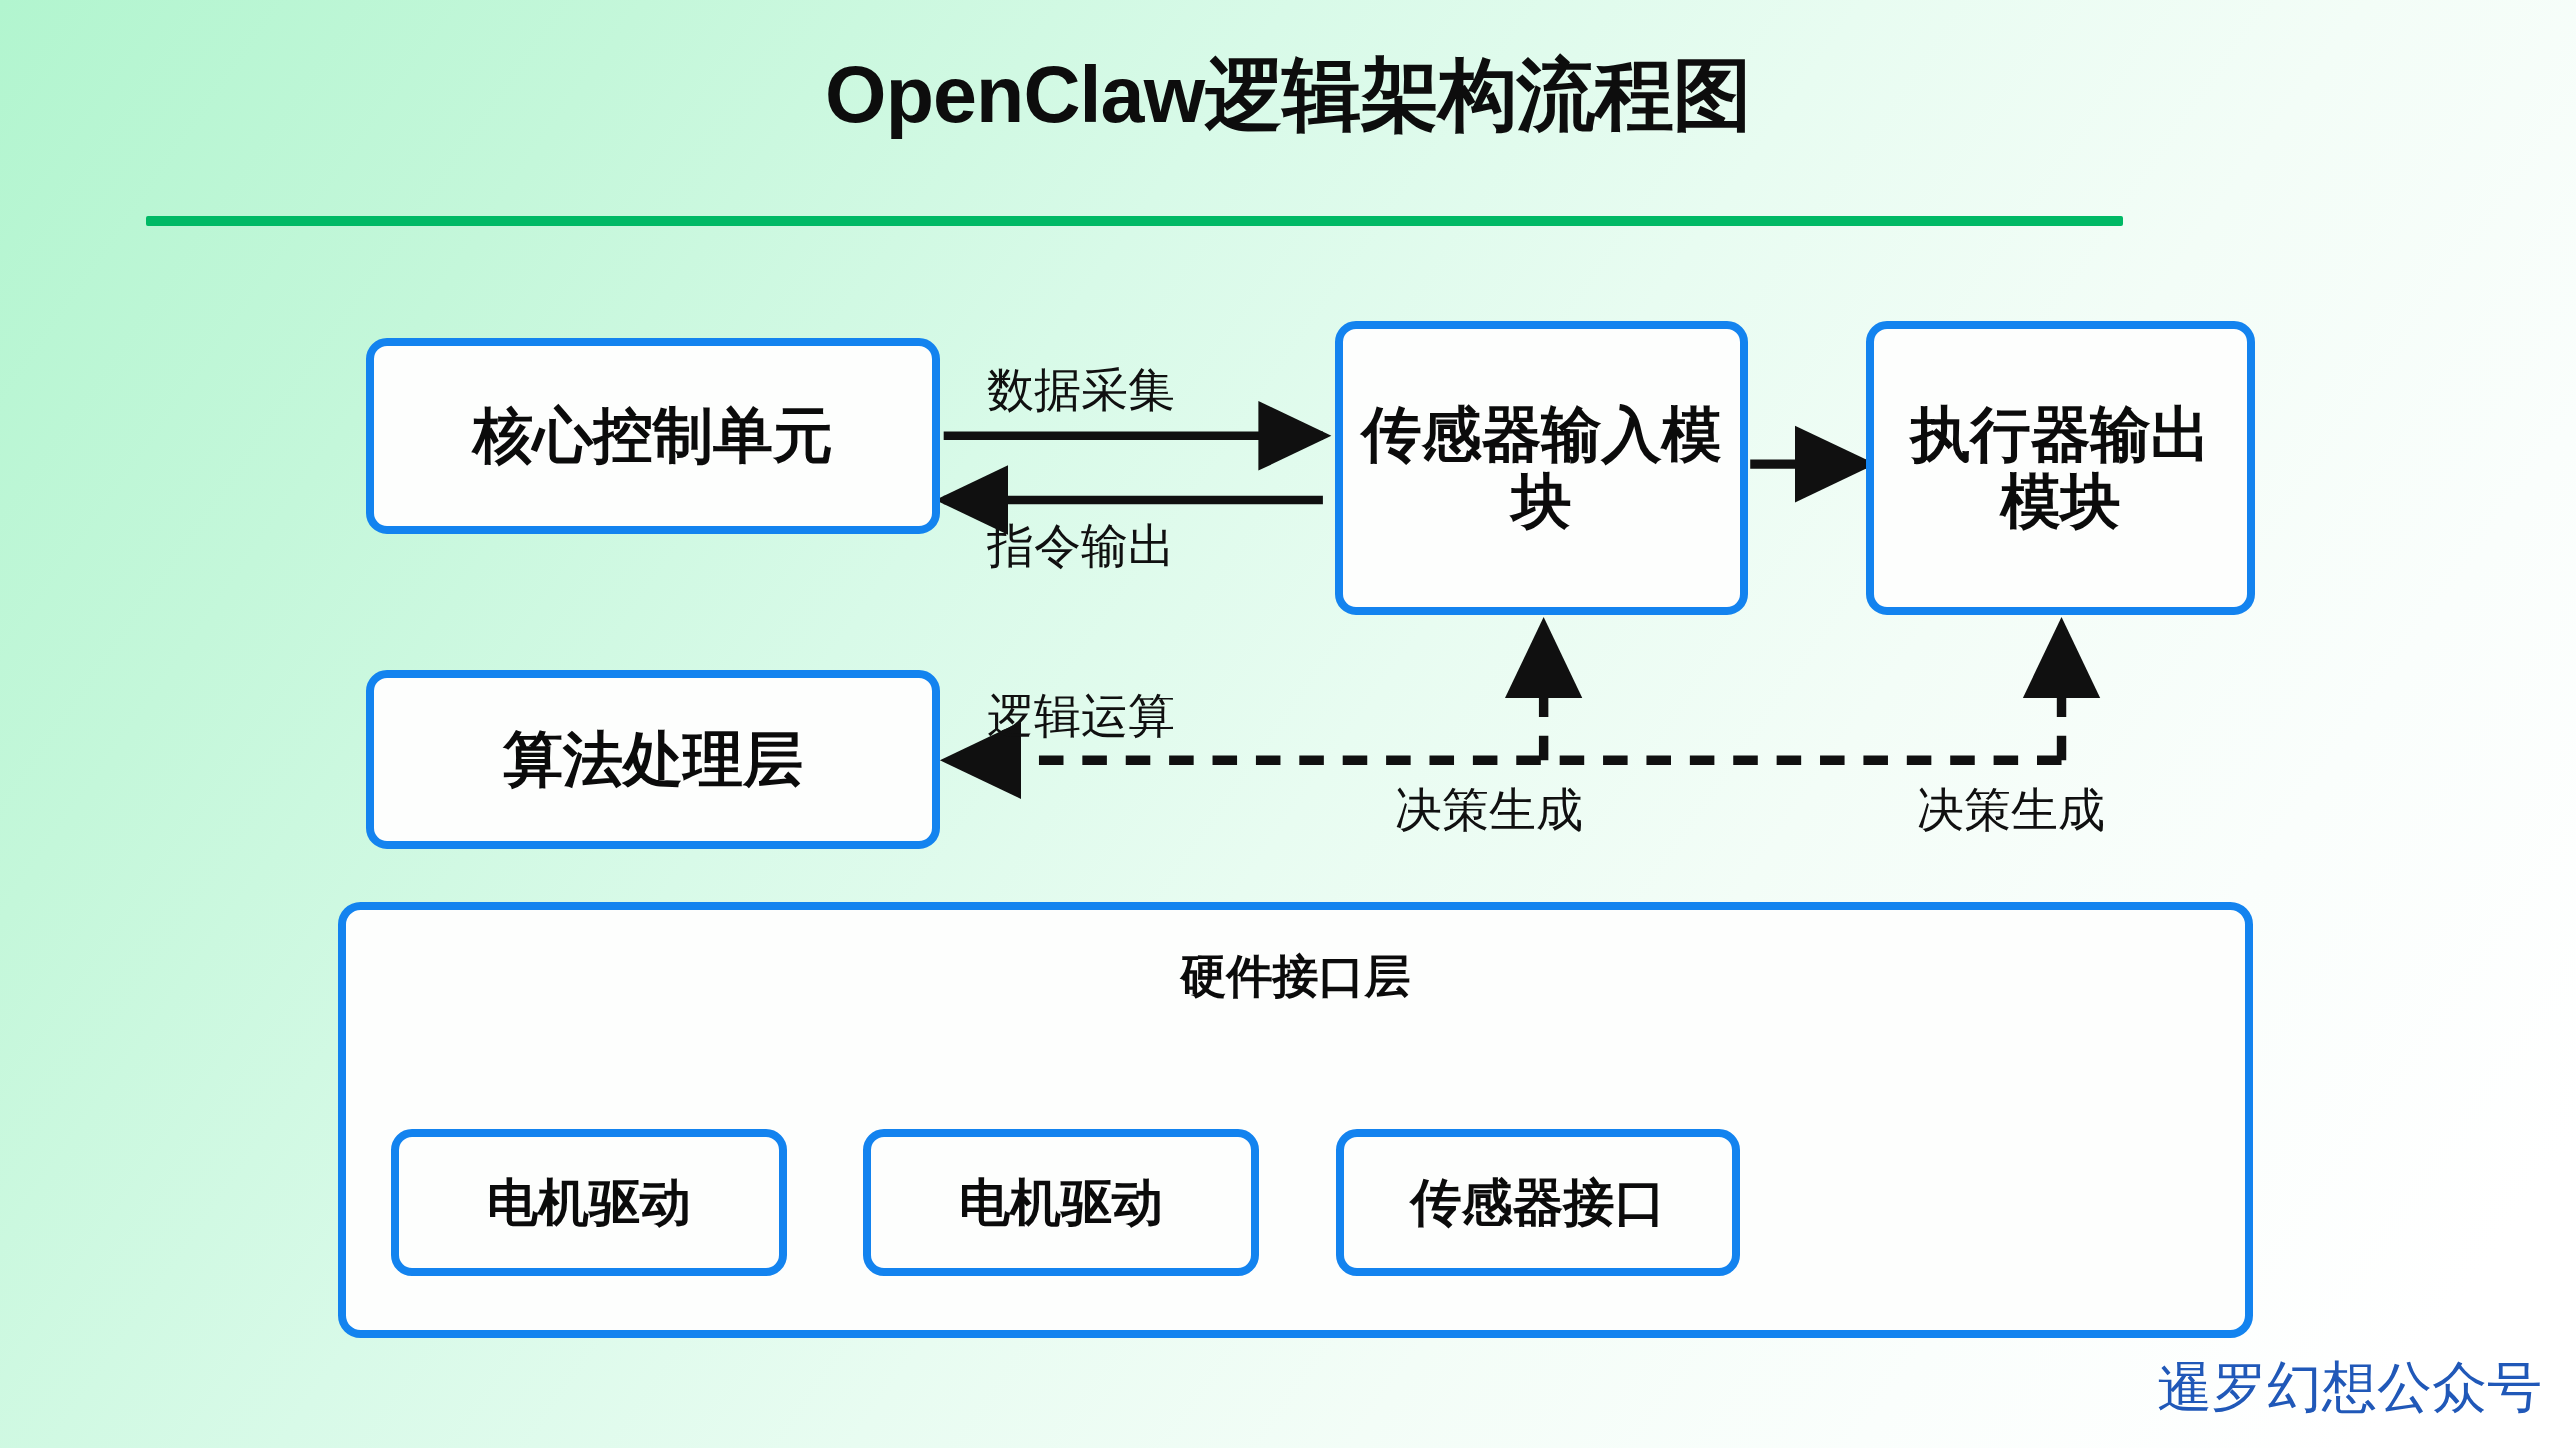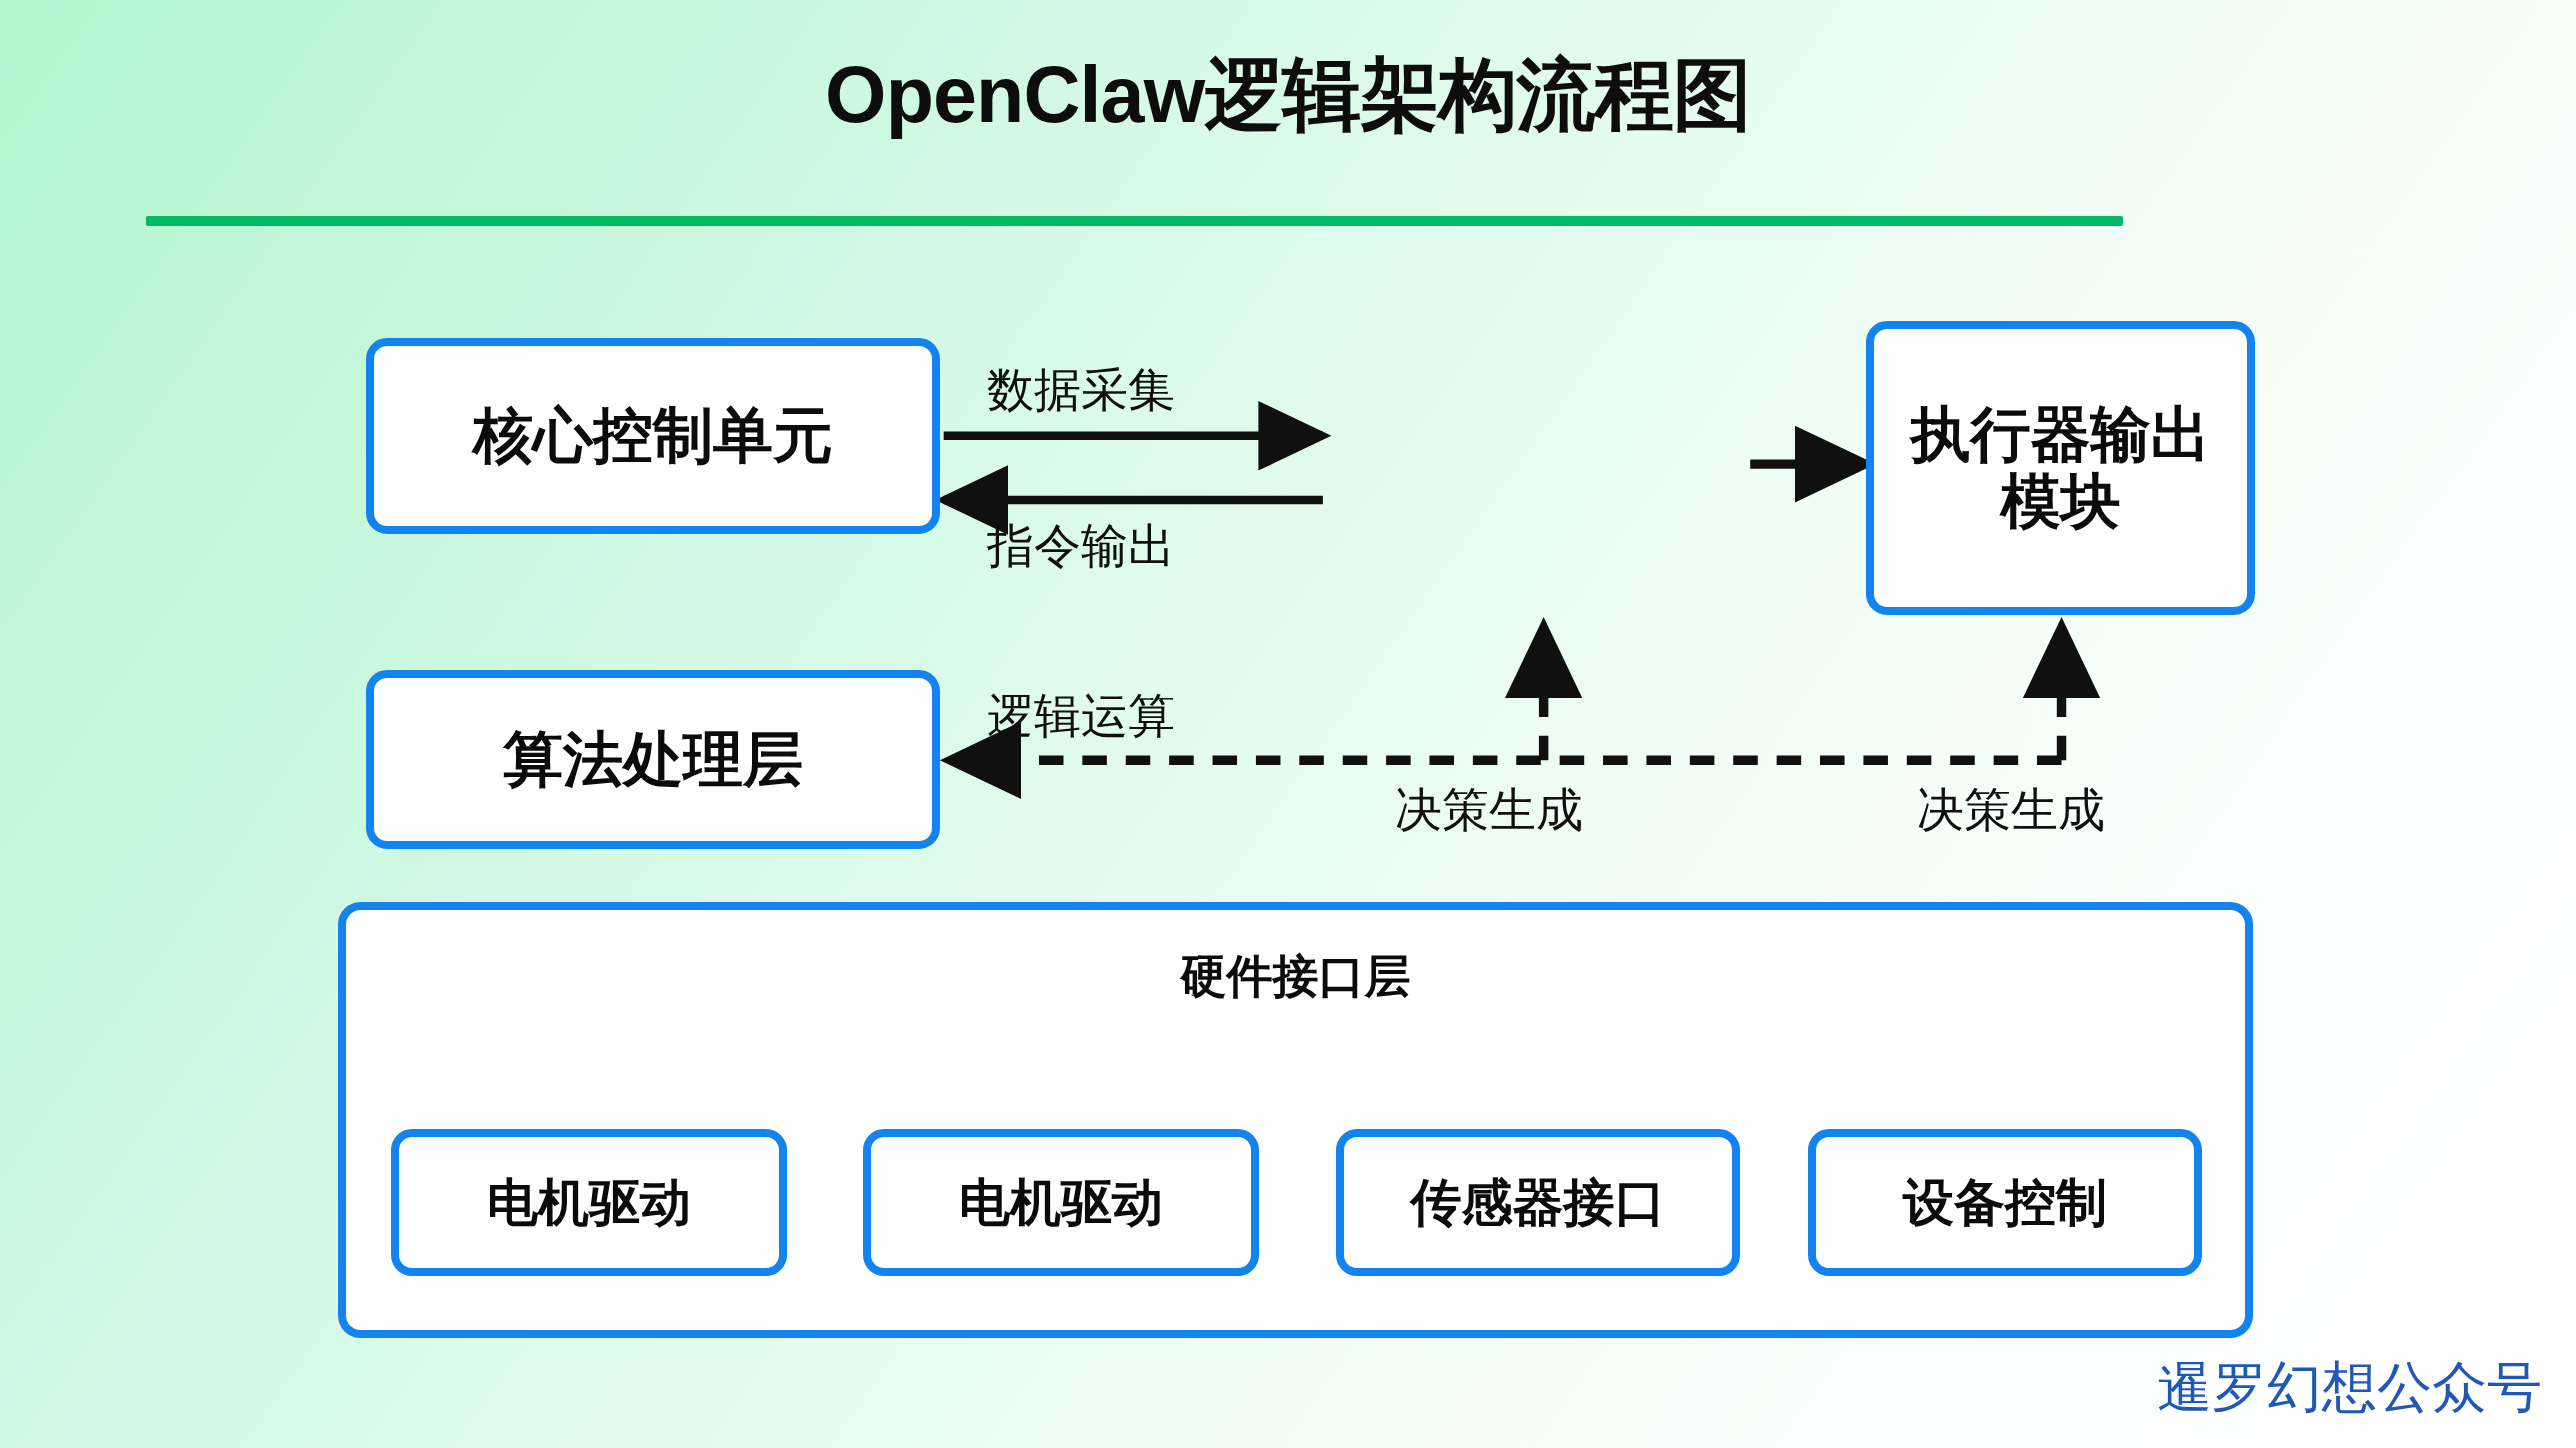--- a/index.html
+++ b/index.html
@@ -157,20 +157,23 @@
     <line x1="623" y1="1101" x2="623" y2="1192" stroke="#101010" stroke-width="8" marker-end="url(#ah)"></line>
     <line x1="1125" y1="1101" x2="1125" y2="1192" stroke="#101010" stroke-width="8" marker-end="url(#ah)"></line>
     <line x1="1631" y1="1101" x2="1631" y2="1192" stroke="#101010" stroke-width="8" marker-end="url(#ah)"></line>
     <line x1="2126" y1="1101" x2="2126" y2="1192" stroke="#101010" stroke-width="8" marker-end="url(#ah)"></line>
   </svg>
 
   <div class="node big" style="left:366px; top:338px; width:574px; height:196px;">
     <span>核心控制单元</span>
   </div>
 
+  <div class="node big" style="left:1335px; top:321px; width:413px; height:294px;">
+    <span>传感器输入模块</span>
+  </div>
 
   <div class="node big" style="left:366px; top:670px; width:574px; height:179px;">
     <span>算法处理层</span>
   </div>
 
   <div class="node big" style="left:1866px; top:321px; width:389px; height:294px;">
     <span>执行器输出模块</span>
   </div>
 
   <div class="edge-label" style="left:987px; top:359px;">数据采集</div>
@@ -186,20 +189,17 @@
 
   <div class="node small" style="left:391px; top:1129px; width:396px; height:147px;">
     <span>电机驱动</span>
   </div>
   <div class="node small" style="left:863px; top:1129px; width:396px; height:147px;">
     <span>电机驱动</span>
   </div>
   <div class="node small" style="left:1336px; top:1129px; width:404px; height:147px;">
     <span>传感器接口</span>
   </div>
-  <div class="node small" style="left:1808px; top:1129px; width:394px; height:147px;">
-    <span>设备控制</span>
-  </div>
 
   <div id="watermark">暹罗幻想公众号</div>
 
 </div>
 
 
 </body></html>

